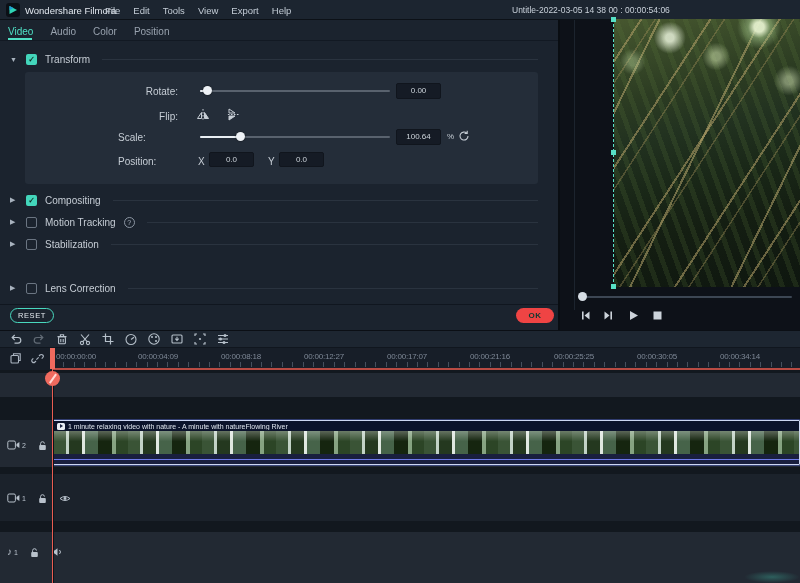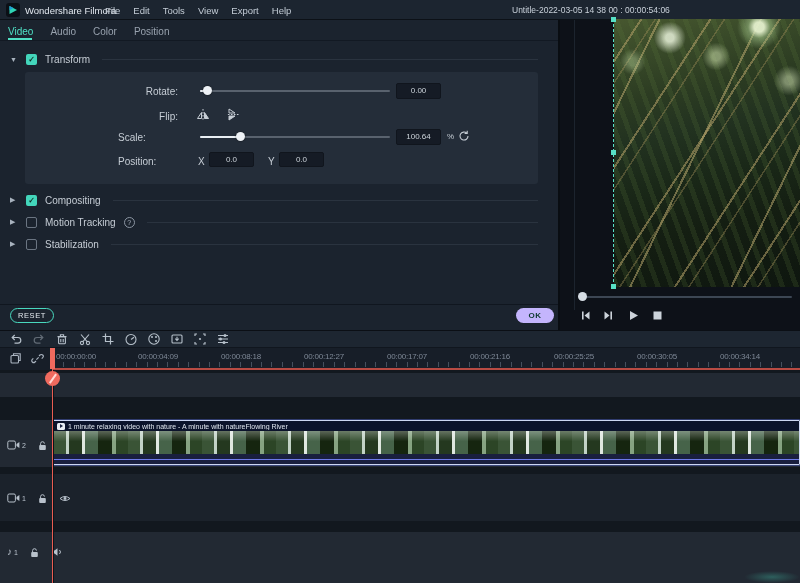--- a/index.html
+++ b/index.html
@@ -129,24 +129,30 @@
     <span class="txt">Motion Tracking</span>
     <span class="help">?</span>
     <span class="sec-line"></span>
   </div>
   <div class="abs sec-row" style="left:10px;top:237px;width:528px;height:14px">
     <span class="caret">▶</span>
     <span class="checkbox off"></span>
     <span class="txt">Stabilization</span>
     <span class="sec-line"></span>
   </div>
+  <div class="abs sec-row" style="left:10px;top:281px;width:528px;height:14px">
+    <span class="caret">▶</span>
+    <span class="checkbox off"></span>
+    <span class="txt">Lens Correction</span>
+    <span class="sec-line"></span>
+  </div>
 
   <div class="abs" style="left:0;top:304px;width:558px;height:1px;background:#10161f"></div>
   <div class="abs pill" style="left:10px;top:308px;width:44px;height:15px;line-height:13px;border:1px solid #49d9bf;color:#e4e9ef">RESET</div>
-  <div class="abs pill" style="left:516px;top:308px;width:38px;height:15px;line-height:15px;background:#c4b5fd;color:#0e3a30;font-weight:bold;font-size:8px">OK</div>
+  <div class="abs pill" style="left:516px;top:308px;width:38px;height:15px;line-height:15px;background:#ef4444;color:#0e3a30;font-weight:bold;font-size:8px">OK</div>
 
   <div class="abs" style="left:558px;top:20px;width:242px;height:310px;background:#0d1118;border-left:2px solid #090d12"></div>
   <div class="abs" style="left:574px;top:20px;width:1px;height:290px;background:#1c242e"></div>
 
   <div class="abs" style="left:614px;top:19px;width:186px;height:268px;
     background:
       radial-gradient(circle at 78% 3%, rgba(228,240,205,.95) 0 5px, rgba(170,205,145,.5) 11px, transparent 22px),
       radial-gradient(circle at 30% 7%, rgba(232,242,218,.85) 0 4px, transparent 16px),
       radial-gradient(circle at 55% 14%, rgba(205,224,172,.55) 0 4px, transparent 14px),
       radial-gradient(circle at 94% 23%, rgba(212,228,182,.5) 0 4px, transparent 15px),

